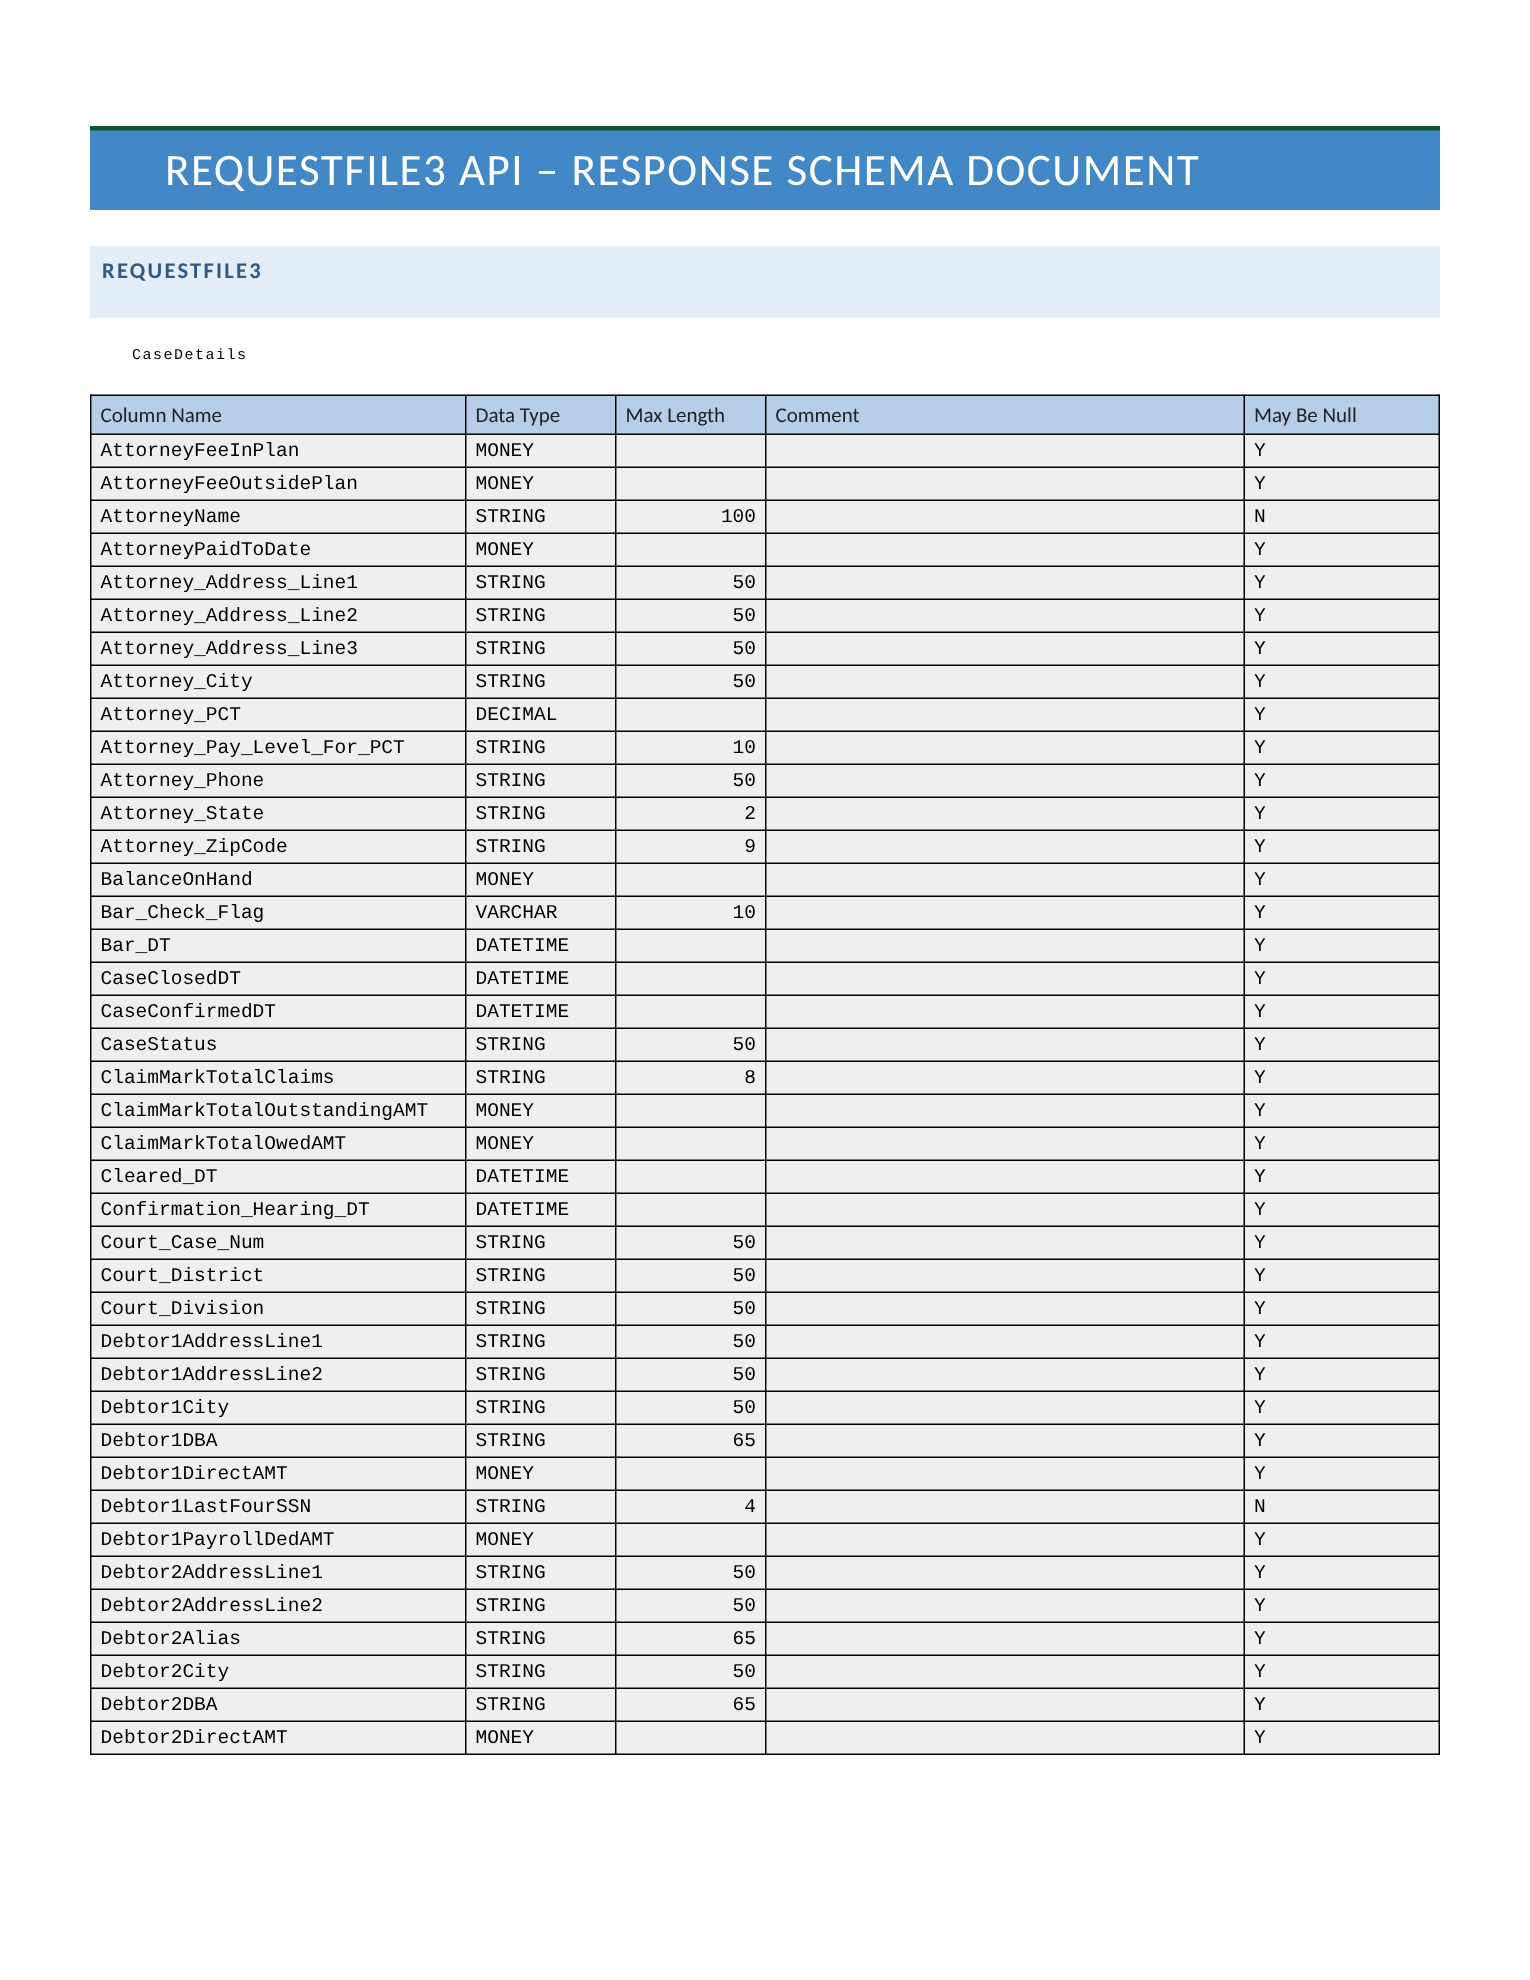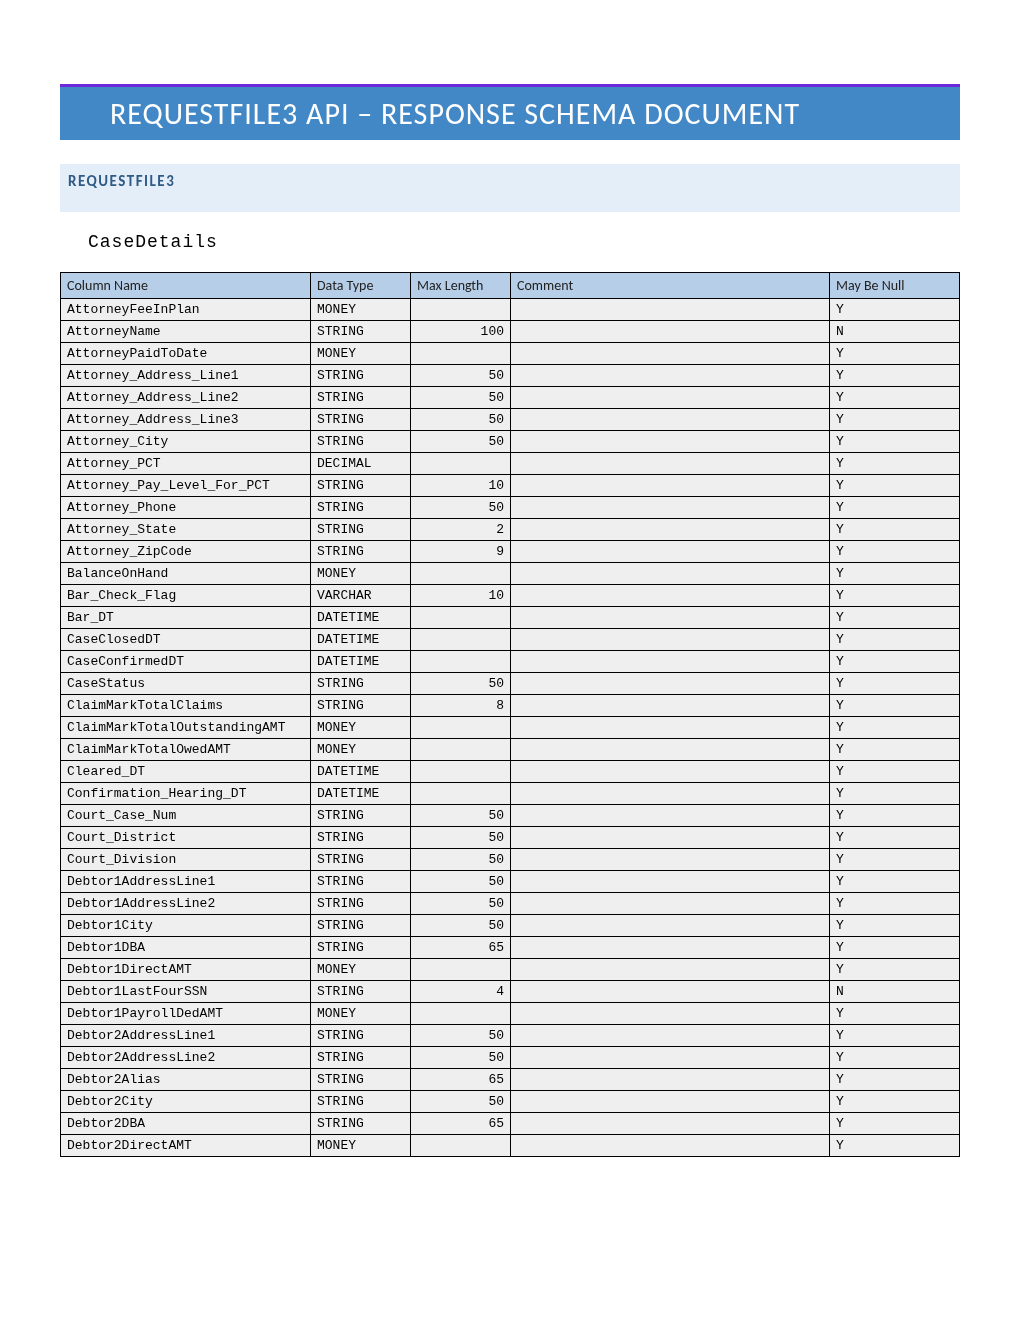--- a/index.html
+++ b/index.html
@@ -13,34 +13,34 @@
   .page {
     padding: 84px 60px 40px 60px;
   }
   .title-bar {
     background: #4288c6;
     color: #fff;
     font-size: 30px;
     font-weight: 400;
     letter-spacing: 1px;
     padding: 8px 0 8px 50px;
-    border-top: 3px solid #6d28d9;
+    border-top: 3px solid #14532d;
   }
   .section-bar {
     background: #e4eef8;
     color: #2f5a86;
     font-size: 15px;
     font-weight: 600;
     letter-spacing: 1.5px;
     padding: 8px 0 22px 8px;
     margin-top: 24px;
   }
   .subsection {
     font-family: "Courier New", monospace;
-    font-size: 18px;
+    font-size: 10px;
     letter-spacing: 1px;
     margin: 20px 0 20px 28px;
   }
   table.schema {
     border-collapse: collapse;
     width: 100%;
     table-layout: fixed;
   }
   table.schema th {
     background: #b6cee8;
@@ -95,20 +95,27 @@
     </thead>
     <tbody id="table-body">
         <tr>
           <td>AttorneyFeeInPlan</td>
           <td>MONEY</td>
           <td class="len"></td>
           <td></td>
           <td>Y</td>
         </tr>
         <tr>
+          <td>AttorneyFeeOutsidePlan</td>
+          <td>MONEY</td>
+          <td class="len"></td>
+          <td></td>
+          <td>Y</td>
+        </tr>
+        <tr>
           <td>AttorneyName</td>
           <td>STRING</td>
           <td class="len">100</td>
           <td></td>
           <td>N</td>
         </tr>
         <tr>
           <td>AttorneyPaidToDate</td>
           <td>MONEY</td>
           <td class="len"></td>

